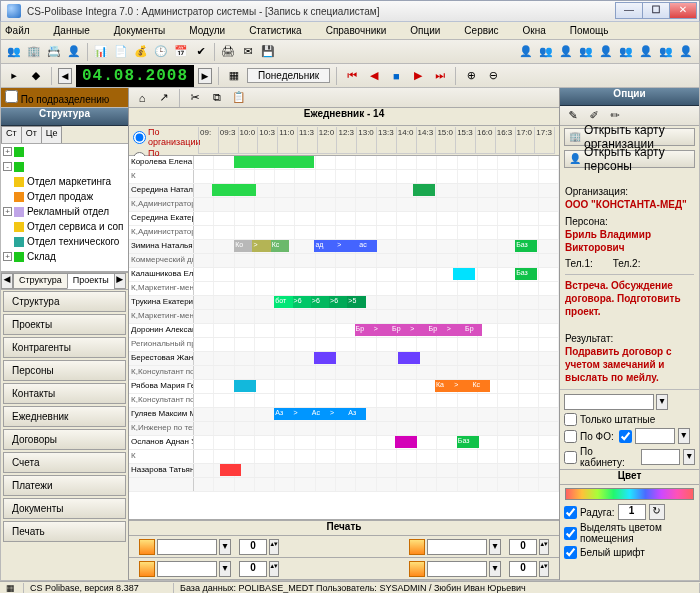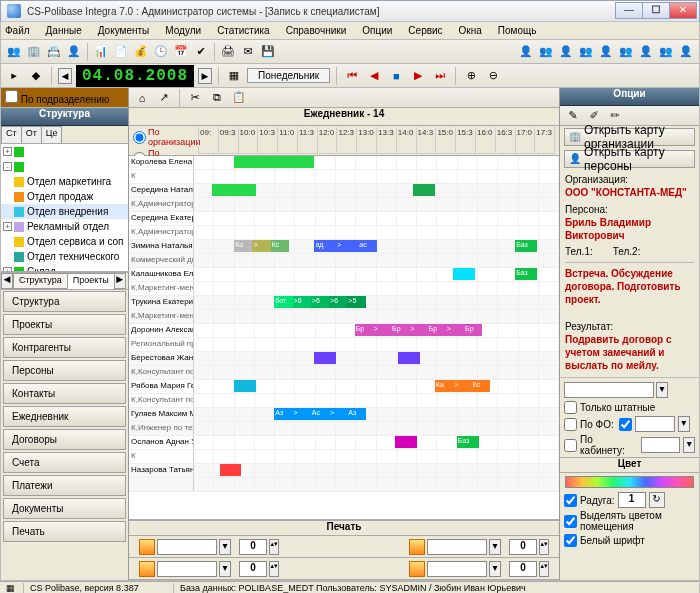--- a/index.html
+++ b/index.html
@@ -23,21 +23,21 @@
   }
   .titlebar .app-icon { width: 14px; height: 14px;
     background: radial-gradient(circle at 30% 30%, #a9d2ff, #2a72c8); border-radius: 2px; margin-right:6px;}
   .titlebar .title { color:#333; }
   .window-buttons { position:absolute; right:2px; top:1px; display:flex; }
   .wbtn { width:28px; height:17px; border:1px solid #8ba0c6; background:linear-gradient(#f0f3fa,#d5dff2); margin-left:-1px; text-align:center; line-height:14px; font-size:10px; color:#334; }
   .wbtn.close { background:linear-gradient(#f7a3a3,#d44);color:#fff;}
   .wbtn.max { font-weight:bold; }
 
   
-  .menubar { height:18px; background:#ece9d8; border:1px solid #b9b9b9; border-top:none; display:flex; align-items:center; padding-left:4px; gap:16px;}
+  .menubar { height:18px; background:#ece9d8; border:1px solid #b9b9b9; border-top:none; display:flex; align-items:center; padding-left:4px; gap:24px;}
   .menubar .item { color:#000; }
 
   
   .toolbar { height:24px; background:linear-gradient(#f2f0ea,#e5e2d6); border:1px solid #b9b9b9; border-top:none; display:flex; align-items:center; padding:0 4px; gap:2px;}
   .tbtn { width:18px; height:18px; border:1px solid transparent; display:inline-flex; align-items:center; justify-content:center; font-size:11px;}
   .tdiv { width:1px; height:18px; background:#b9b9b9; margin:0 2px;}
 
   
   .dbar { height:24px; background:linear-gradient(#f2f0ea,#e5e2d6); border:1px solid #b9b9b9; border-top:none; display:flex; align-items:center; padding:0 4px; gap:4px;}
   .datebox { background:#000; color:#2fd634; font-family:"Courier New",monospace; font-weight:bold; padding:2px 6px; letter-spacing:1px; font-size:16px;}
@@ -93,21 +93,21 @@
   .pcell { display:flex; align-items:center; gap:2px;}
   .combo { border:1px solid #888; background:#fff; height:16px; width:60px;}
   .spin { border:1px solid #888; background:#fff; height:16px; width:28px; text-align:center; font-weight:bold;}
   .picon { width:16px;height:16px; background:linear-gradient(#ffe07a,#ff8a1a); border:1px solid #c76b00; }
 
   
   .right { width:140px; display:flex; flex-direction:column; background:#ece9d8; border-left:1px solid #999;}
   .rtoolbar{ height:20px; border-bottom:1px solid #aaa; background:linear-gradient(#f2f0ea,#e5e2d6); display:flex; align-items:center; gap:3px; padding-left:4px;}
   .rbtn { border:1px solid #9c9c9c; background:linear-gradient(#f8f6ef,#e0ddcf); height:18px; margin:2px 4px; display:flex; align-items:center; gap:3px; padding:0 4px;}
   .rbtn .ricon { width:12px;height:12px; }
-  .info { padding:3px 5px; line-height:13px;}
+  .info { padding:3px 5px; line-height:13px;margin-top:12px;}
   .info .lbl { color:#000;}
   .info .val { color:#b00; font-weight:bold;}
   .chkline { display:flex; align-items:center; gap:3px; padding:1px 4px;}
   .color-cap { height:16px; text-align:center; font-weight:bold; border-top:1px solid #aaa; border-bottom:1px solid #aaa; background:#ece9d8;}
   .hue { height:12px; margin:3px 5px; border:1px solid #888;
     background:linear-gradient(90deg,#ff6262,#ffc13a,#a7ff3a,#22f76f,#22e6ff,#4a6bff,#cc48ff,#ff52b7,#ff6262);}
   .spacer { flex:1;}
 
   
   .status { position:absolute; bottom:0; left:0; right:0; height:12px; background:#ece9d8; border-top:1px solid #aaa; font-size:9px; display:flex; align-items:center;}
@@ -217,25 +217,20 @@
         <div class="tree-row">
           <span style="width: 11px; display: inline-block;"></span>
           <span class="ic yellow"></span>
           <span>Отдел маркетинга</span>
         </div>
         <div class="tree-row">
           <span style="width: 11px; display: inline-block;"></span>
           <span class="ic orange"></span>
           <span>Отдел продаж</span>
         </div>
-        <div class="tree-row sel">
-          <span style="width: 11px; display: inline-block;"></span>
-          <span class="ic cyan"></span>
-          <span>Отдел внедрения</span>
-        </div>
         <div class="tree-row">
           <span class="tgl">+</span>
           <span class="ic lav"></span>
           <span>Рекламный отдел</span>
         </div>
         <div class="tree-row">
           <span style="width: 11px; display: inline-block;"></span>
           <span class="ic yellow"></span>
           <span>Отдел сервиса и соп</span>
         </div>

